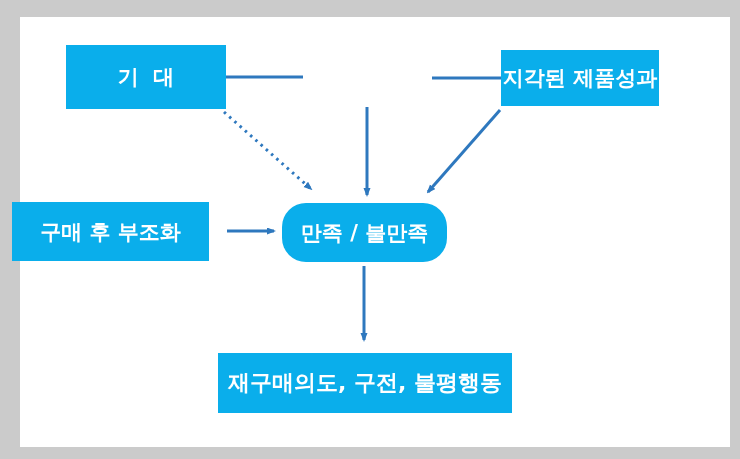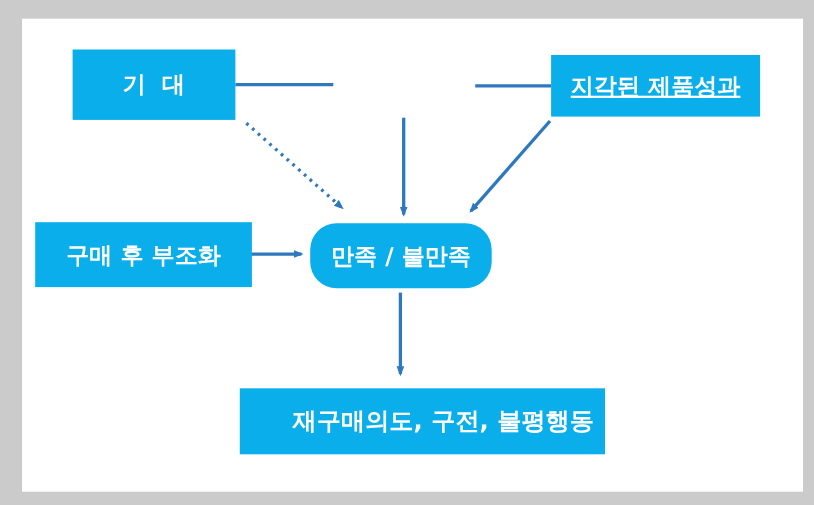--- a/index.html
+++ b/index.html
@@ -61,25 +61,25 @@
     position: absolute;
     color: var(--label-text, #000000);
     font-weight: bold;
     font-size: 27px;
     display: flex;
     align-items: center;
     justify-content: center;
     white-space: pre;
   }
   
-  #node-expectation            { left: 66px;  top: 45px;  width: 148px; height: 64px; }
-  #node-perceived-performance  { left: 501px; top: 50px;  width: 190px; height: 56px; text-decoration: underline; }
-  #node-dissonance             { left: 32px;  top: 202px; width: 197px; height: 59px; }
+  #node-expectation            { left: 66px;  top: 45px;  width: 160px; height: 64px; }
+  #node-perceived-performance  { left: 501px; top: 50px;  width: 158px; height: 56px; }
+  #node-dissonance             { left: 12px;  top: 202px; width: 197px; height: 59px; }
   #node-satisfaction           { left: 282px; top: 203px; width: 165px; height: 59px; border-radius: 24px; }
-  #node-outcomes               { left: 218px; top: 353px; width: 294px; height: 60px; font-size: 22px; padding-left: 38px; }
+  #node-outcomes               { left: 218px; top: 353px; width: 294px; height: 60px; font-size: 22px; }
   #label-comparison            { left: 300px; top: 53px;  width: 135px; height: 38px; }
 </style>
 </head>
 <body>
 
 <div id="screen">
 
   <div class="page"></div>
 
   <svg class="connectors" width="740" height="459" viewBox="0 0 740 459" xmlns="http://www.w3.org/2000/svg">

